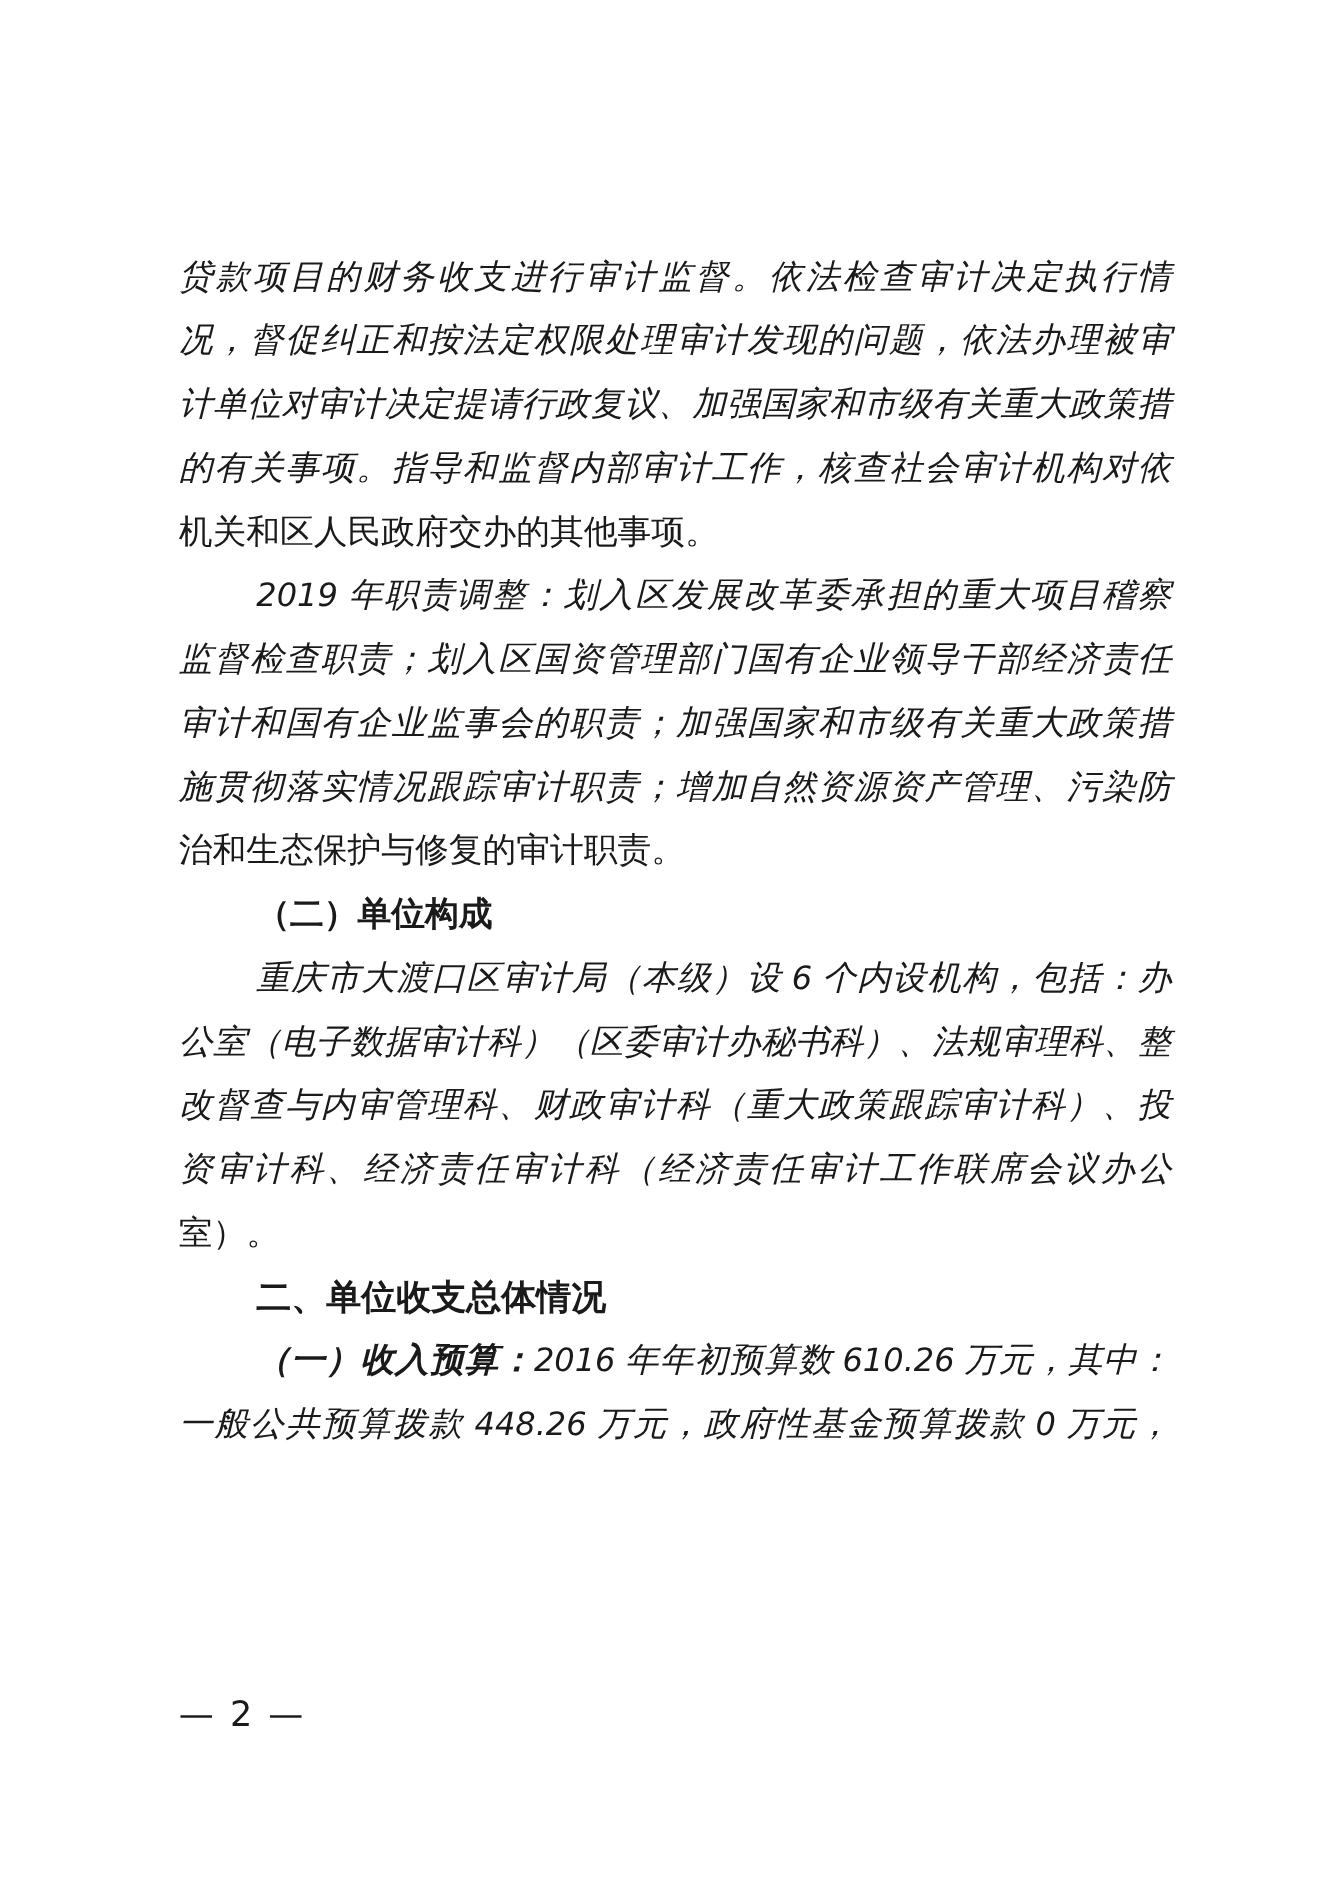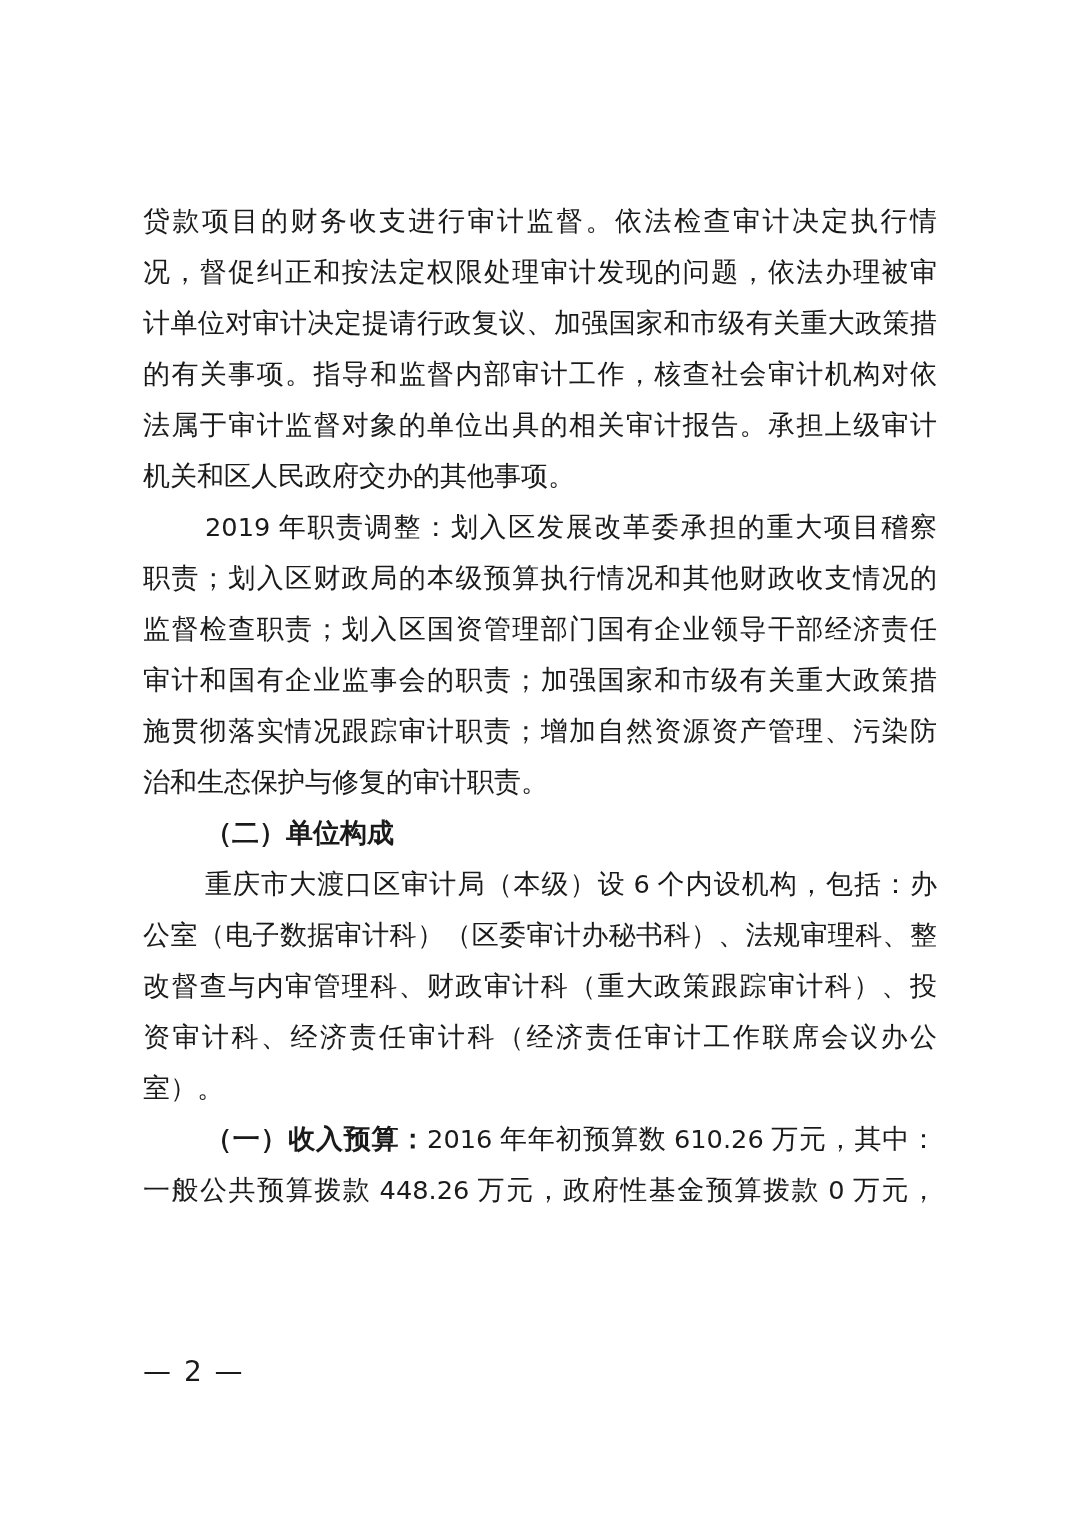--- a/index.html
+++ b/index.html
@@ -28,20 +28,21 @@
     height: 51px;
     line-height: 51px;
     font-size: 27px;
     color: #1a1a1a;
     text-align: left;
     white-space: normal;
   }
   .line.fill {
     text-align: justify;
     text-align-last: justify;
+    font-style: italic;
   }
   .line.indent {
     text-indent: 62px;
   }
   .line.heading {
     font-family: "Liberation Sans", "DejaVu Sans", sans-serif;
     font-weight: 700;
     font-size: 28px;
   }
   .line.subheading {
@@ -68,31 +69,30 @@
 </style>
 </head>
 <body>
 
 <div class="page">
   <div class="content" id="doc-lines">
       <div class="line body fill"><span class="seg">贷款项目的财务收支进行审计监督。依法检查审计决定执行情</span></div>
       <div class="line body fill"><span class="seg">况，督促纠正和按法定权限处理审计发现的问题，依法办理被审</span></div>
       <div class="line body fill"><span class="seg">计单位对审计决定提请行政复议、加强国家和市级有关重大政策措</span></div>
       <div class="line body fill"><span class="seg">的有关事项。指导和监督内部审计工作，核查社会审计机构对依</span></div>
-      <div class="line body fill"><span class="seg">法属于审计监督对象的单位出具的相关审计报告。承担上级审计</span></div>
       <div class="line body"><span class="seg">机关和区人民政府交办的其他事项。</span></div>
       <div class="line body indent fill"><span class="seg"><span class="num">2019</span> 年职责调整：划入区发展改革委承担的重大项目稽察</span></div>
-      <div class="line body fill"><span class="seg">职责；划入区财政局的本级预算执行情况和其他财政收支情况的</span></div>
       <div class="line body fill"><span class="seg">监督检查职责；划入区国资管理部门国有企业领导干部经济责任</span></div>
       <div class="line body fill"><span class="seg">审计和国有企业监事会的职责；加强国家和市级有关重大政策措</span></div>
       <div class="line body fill"><span class="seg">施贯彻落实情况跟踪审计职责；增加自然资源资产管理、污染防</span></div>
       <div class="line body"><span class="seg">治和生态保护与修复的审计职责。</span></div>
       <div class="line subheading indent"><span class="seg bold">（二）单位构成</span></div>
       <div class="line body indent fill"><span class="seg">重庆市大渡口区审计局（本级）设 <span class="num">6</span> 个内设机构，包括：办</span></div>
       <div class="line body fill"><span class="seg">公室（电子数据审计科）（区委审计办秘书科）、法规审理科、整</span></div>
       <div class="line body fill"><span class="seg">改督查与内审管理科、财政审计科（重大政策跟踪审计科）、投</span></div>
       <div class="line body fill"><span class="seg">资审计科、经济责任审计科（经济责任审计工作联席会议办公</span></div>
       <div class="line body"><span class="seg">室）。</span></div>
+      <div class="line heading indent"><span class="seg bold">二、单位收支总体情况</span></div>
       <div class="line body indent fill"><span class="seg bold">（一）收入预算：</span><span class="seg"><span class="num">2016</span> 年年初预算数 <span class="num">610.26</span> 万元，其中：</span></div>
       <div class="line body fill"><span class="seg">一般公共预算拨款 <span class="num">448.26</span> 万元，政府性基金预算拨款 <span class="num">0</span> 万元，</span></div>
     </div>
   <div class="page-number">— 2 —</div>
 </div>
 
 </body></html>

